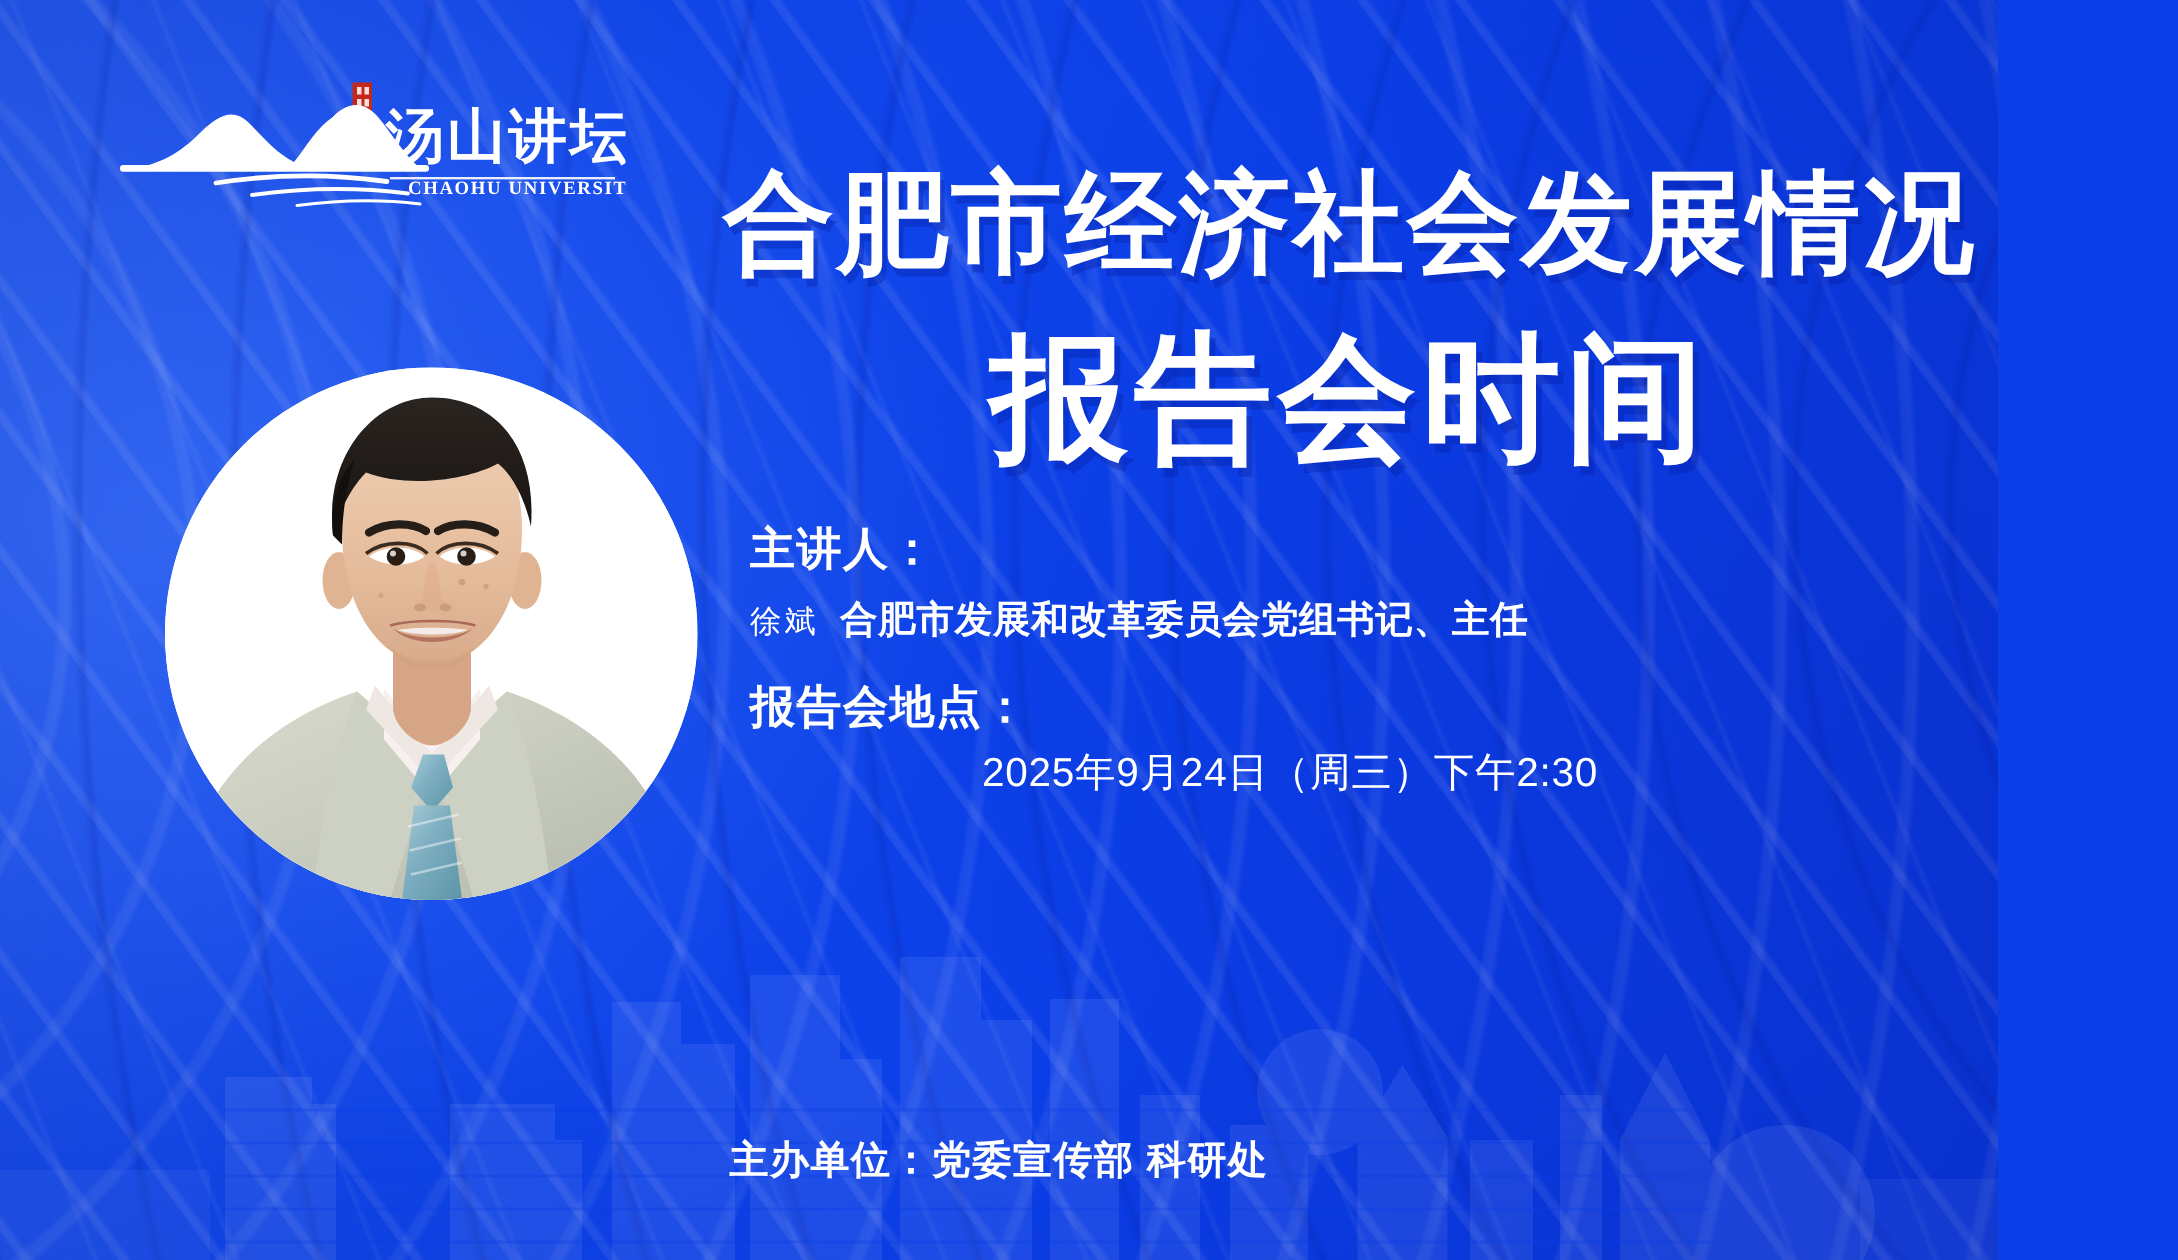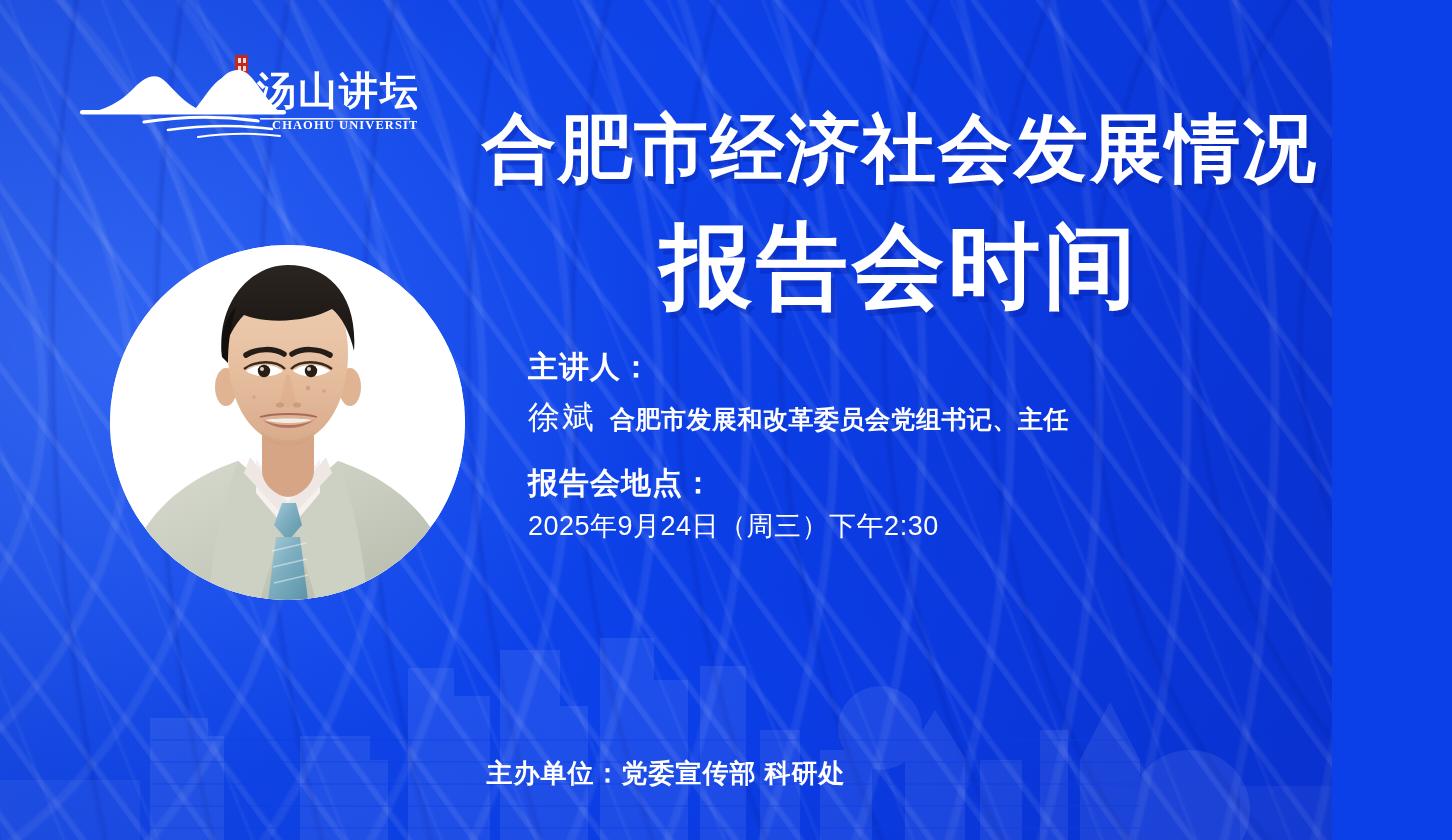--- a/index.html
+++ b/index.html
@@ -91,28 +91,28 @@
   }
 
   
   .portrait{
     position:absolute; left:110px; top:245px; width:355px; height:355px;
     border-radius:50%; overflow:hidden; background:#ffffff;
   }
   .portrait svg{ display:block; width:100%; height:100%; }
 
   
-  .info{ position:absolute; left:500px; top:348px; width:720px; color:#fff;margin-left:28px; }
+  .info{ position:absolute; left:500px; top:348px; width:720px; color:#fff; }
   .lbl{ font-size:30px; font-weight:bold; letter-spacing:1px; line-height:1.25; }
   .val{ font-size:27px; font-weight:normal; letter-spacing:.5px; line-height:1.3; }
   .row-speaker{ display:flex; align-items:baseline; gap:14px; margin-top:10px; }
-  .sp-name{ font-size:32px; font-weight:normal; letter-spacing:2px; }
+  .sp-name{ font-size:21px; font-weight:normal; letter-spacing:2px; }
   .sp-title{ font-size:25px; font-weight:bold; letter-spacing:.5px; }
   .blk{ margin-top:24px; }
-  .blk .val{ margin-top:8px; }
+  .blk .val{ margin-top:8px;text-align:center; }
 
   
   .footer{
     position:absolute; left:0; right:0; top:756px; text-align:center;
     color:#fff; font-size:26px; font-weight:bold; letter-spacing:1px;
   }
 </style>
 </head>
 <body>
 

